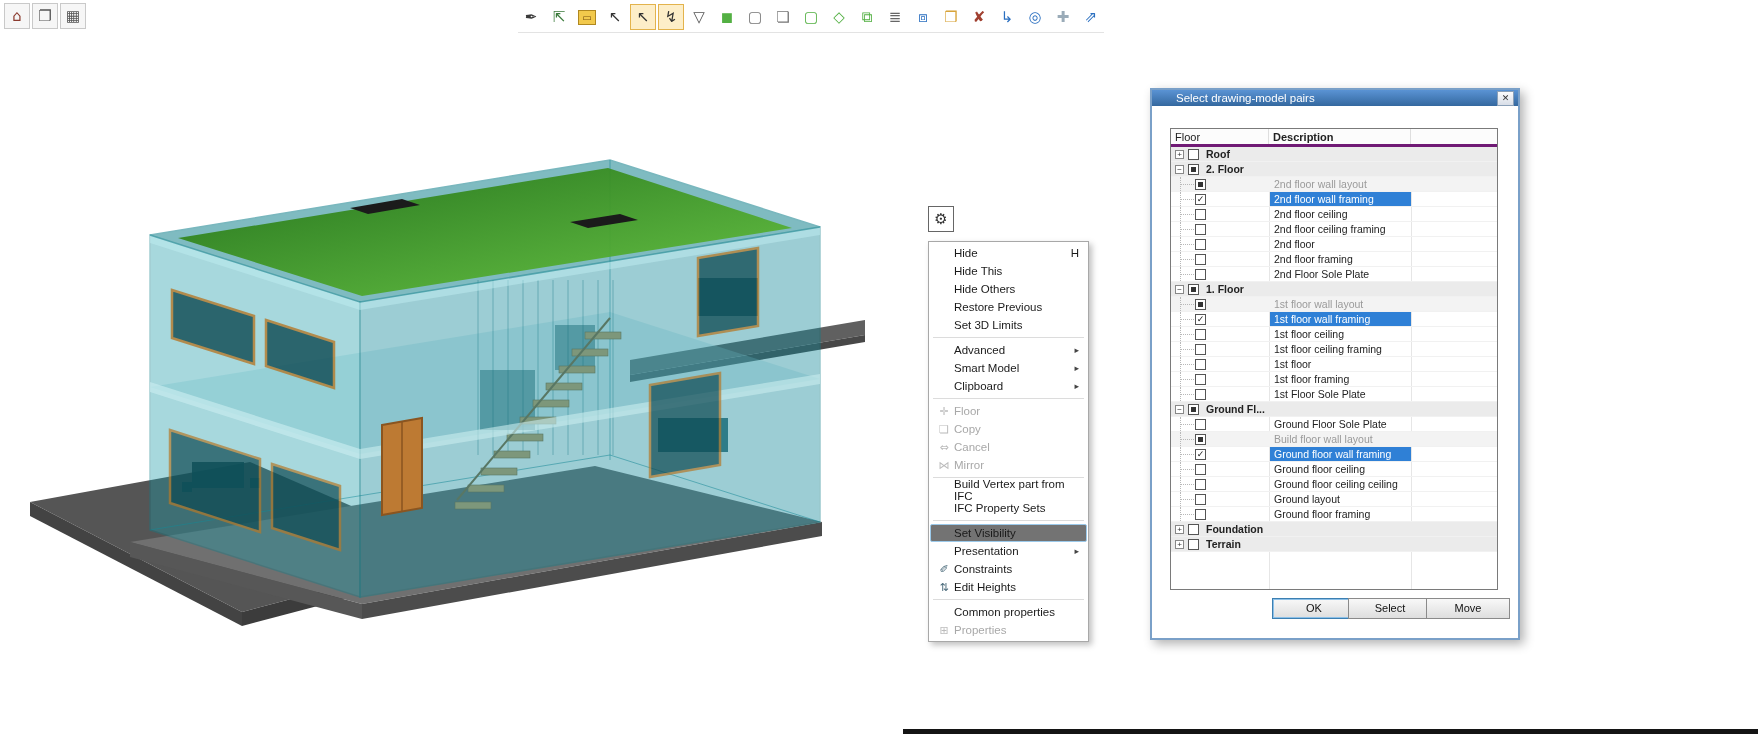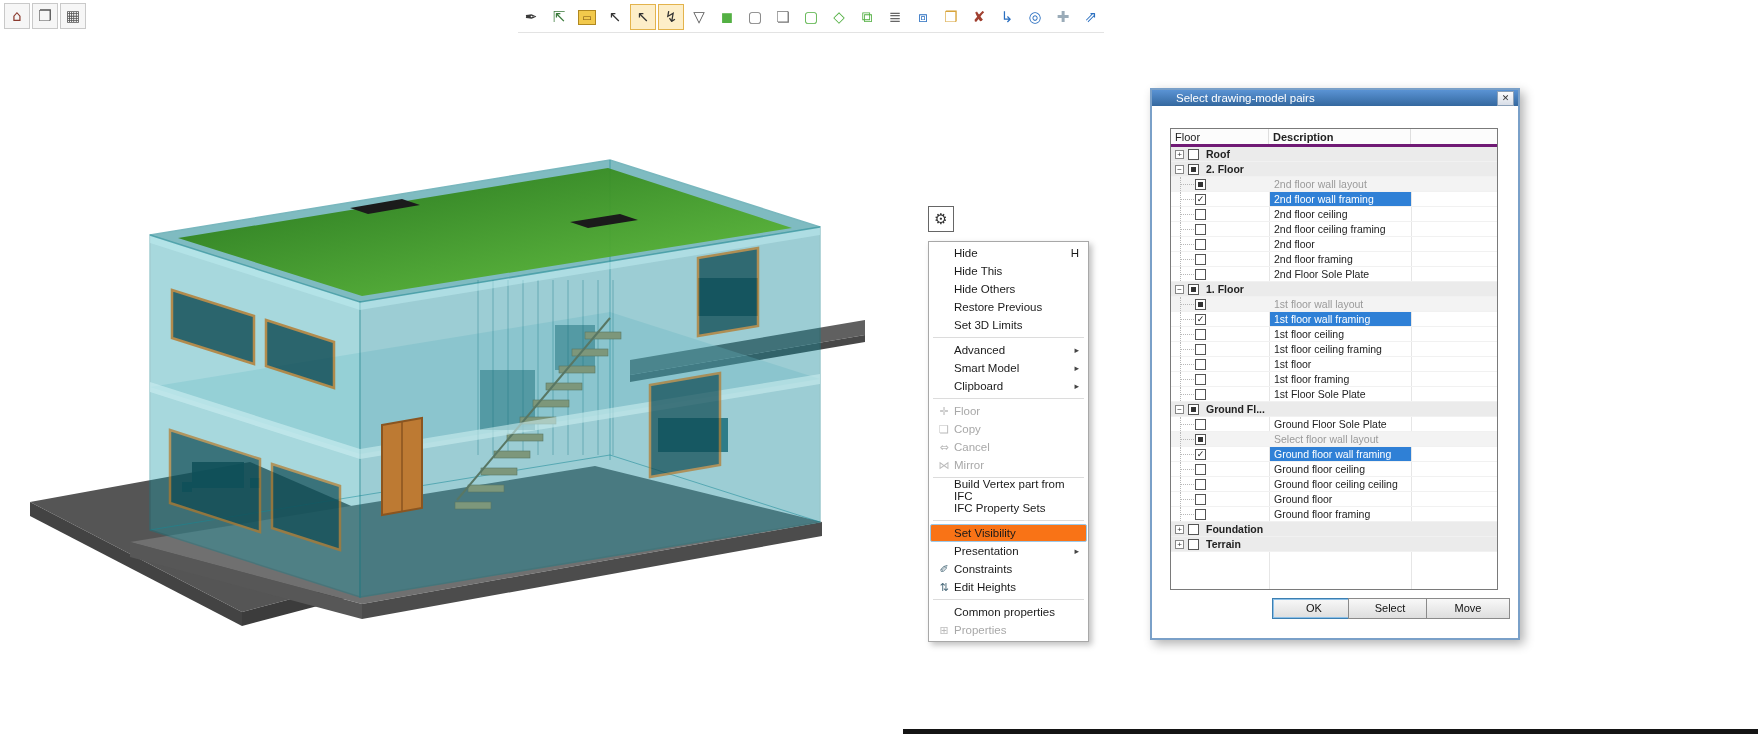--- a/index.html
+++ b/index.html
@@ -25,21 +25,21 @@
 
   
   .context-menu { position:absolute; left:928px; top:241px; width:161px; background:#ffffff;
                   border:1px solid #a8a8a8; box-shadow:3px 3px 6px rgba(0,0,0,.25); padding:2px 1px; }
   .menu-item { height:18px; display:flex; align-items:center; font-size:11.5px; color:#1a1a1a;
                padding:0 7px 0 3px; border:1px solid transparent; }
   .menu-item .mi-icon { width:20px; min-width:20px; text-align:center; font-size:11px; color:#4a6a7a;
                         font-family:"DejaVu Sans",sans-serif; }
   .menu-item.disabled { color:#a8a8a8; }
   .menu-item.disabled .mi-icon { color:#bcbcbc; }
-  .menu-item.hl { background:#f97316; border-color:#9bc9ea; border-radius:2px; }
+  .menu-item.hl { background:#737373; border-color:#9bc9ea; border-radius:2px; }
   .mi-shortcut { margin-left:auto; }
   .mi-arrow { margin-left:auto; font-size:9px; color:#444; font-family:"DejaVu Sans",sans-serif; }
   .menu-sep { height:1px; background:#dcdcdc; margin:3px 3px; }
 
   
   .dialog { position:absolute; left:1150px; top:88px; width:370px; height:552px;
             background:#ffffff; border:2px solid #7aa0c8; box-shadow:4px 4px 10px rgba(0,0,0,.3); }
   .dialog-titlebar { height:16px; background:linear-gradient(#5a93d4,#34689f); color:#fff;
                      font-size:11.5px; display:flex; align-items:center; padding:0 4px 0 24px; }
   .dlg-title-text { flex:1; }
@@ -464,41 +464,41 @@
           <div class="row child">
             <span class="tree-line"></span>
             <span class="checkbox"></span>
             <span class="desc">Ground Floor Sole Plate</span>
           </div>
           <div class="row child grayrow">
             <span class="tree-line"></span>
             <span class="checkbox">
               <span class="sq"></span>
             </span>
-            <span class="desc gray">Select floor wall layout</span>
+            <span class="desc gray">Build floor wall layout</span>
           </div>
           <div class="row child">
             <span class="tree-line"></span>
             <span class="checkbox">✓</span>
             <span class="desc sel">Ground floor wall framing</span>
           </div>
           <div class="row child">
             <span class="tree-line"></span>
             <span class="checkbox"></span>
             <span class="desc">Ground floor ceiling</span>
           </div>
           <div class="row child">
             <span class="tree-line"></span>
             <span class="checkbox"></span>
             <span class="desc">Ground floor ceiling ceiling</span>
           </div>
           <div class="row child">
             <span class="tree-line"></span>
             <span class="checkbox"></span>
-            <span class="desc">Ground floor</span>
+            <span class="desc">Ground layout</span>
           </div>
           <div class="row child">
             <span class="tree-line"></span>
             <span class="checkbox"></span>
             <span class="desc">Ground floor framing</span>
           </div>
           <div class="row group">
             <span class="expand-box">+</span>
             <span class="checkbox"></span>
             <span class="grp-label">Foundation</span>

